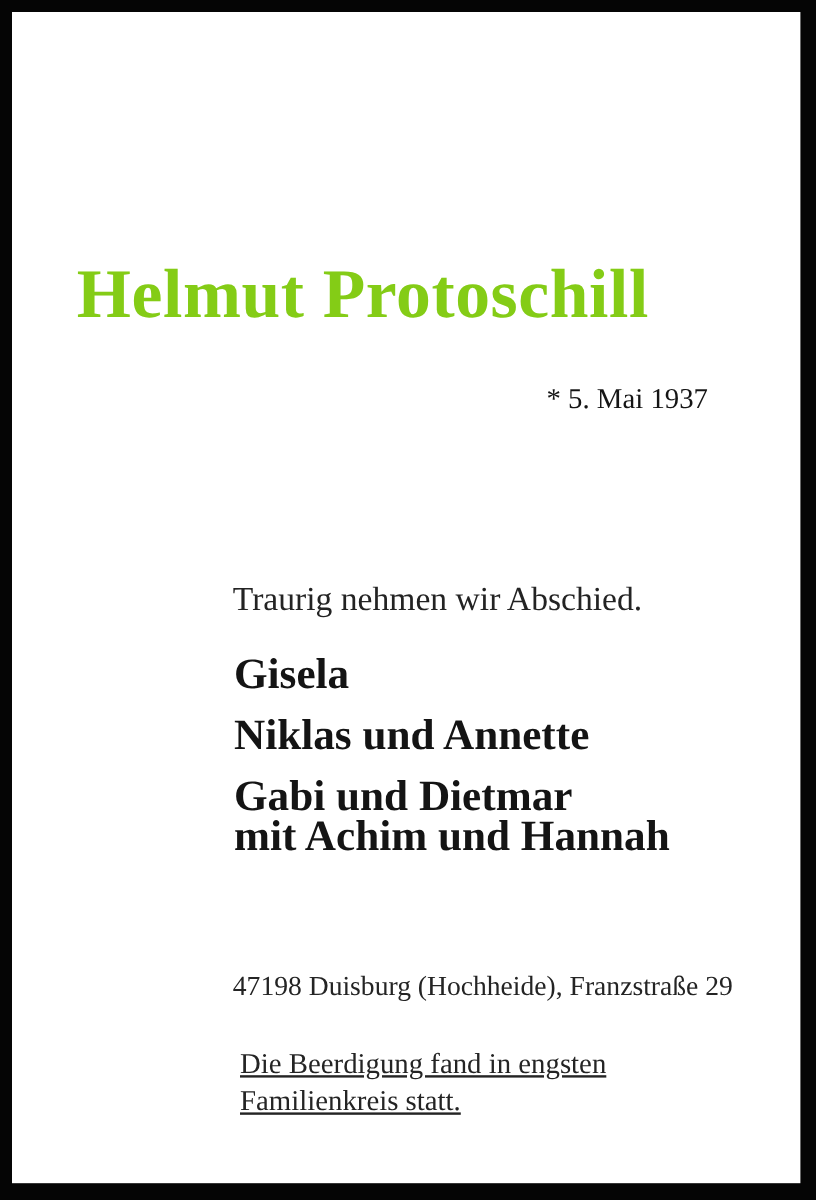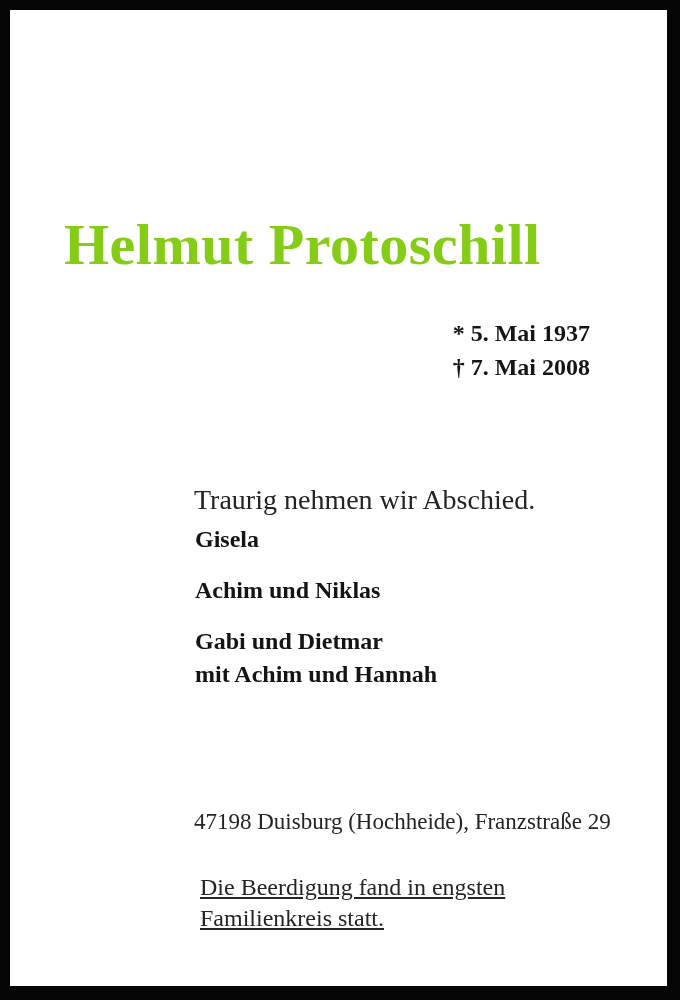--- a/index.html
+++ b/index.html
@@ -49,34 +49,34 @@
     color: #84cc16;
     letter-spacing: 0.5px;
     white-space: nowrap;
   }
   .dates {
     right: 90px;
     top: 316px;
     text-align: right;
     font-size: 24px;
     line-height: 34px;
-    font-weight: bold;
+    font-weight: normal;
     color: #151515;
   }
   .farewell {
     left: 194px;
     top: 484px;
     font-size: 28px;
     line-height: 32px;
     color: #232323;
   }
   .mourners {
     left: 195px;
-    top: 523px;
-    font-size: 24px;
+    top: 545px;
+    font-size: 36px;
     line-height: 33px;
     font-weight: bold;
     color: #141414;
   }
   .mourners .mourner { margin-top: 18px; }
   .mourners .mourner:first-child { margin-top: 0; }
   .mourners .mourner.sub-line { margin-top: 0; }
   .address {
     left: 194px;
     top: 781px;
@@ -98,28 +98,27 @@
 <body>
 
 <div class="canvas">
   <div class="sheet"></div>
 
 
   <h1 class="block deceased-name">Helmut Protoschill</h1>
 
   <div class="block dates">
     <div>* 5. Mai 1937</div>
-    <div>† 7. Mai 2008</div>
   </div>
 
   <div class="block farewell">Traurig nehmen wir Abschied.</div>
 
   <div class="block mourners">
     <div class="mourner">Gisela</div>
-    <div class="mourner">Achim und Niklas</div>
+    <div class="mourner">Niklas und Annette</div>
     <div class="mourner">Gabi und Dietmar</div>
     <div class="mourner sub-line">mit Achim und Hannah</div>
   </div>
 
   <div class="block address">47198 Duisburg (Hochheide), Franzstraße 29</div>
 
   <div class="block funeral-note">
     <div>Die Beerdigung fand in engsten</div>
     <div>Familienkreis statt.</div>
   </div>

